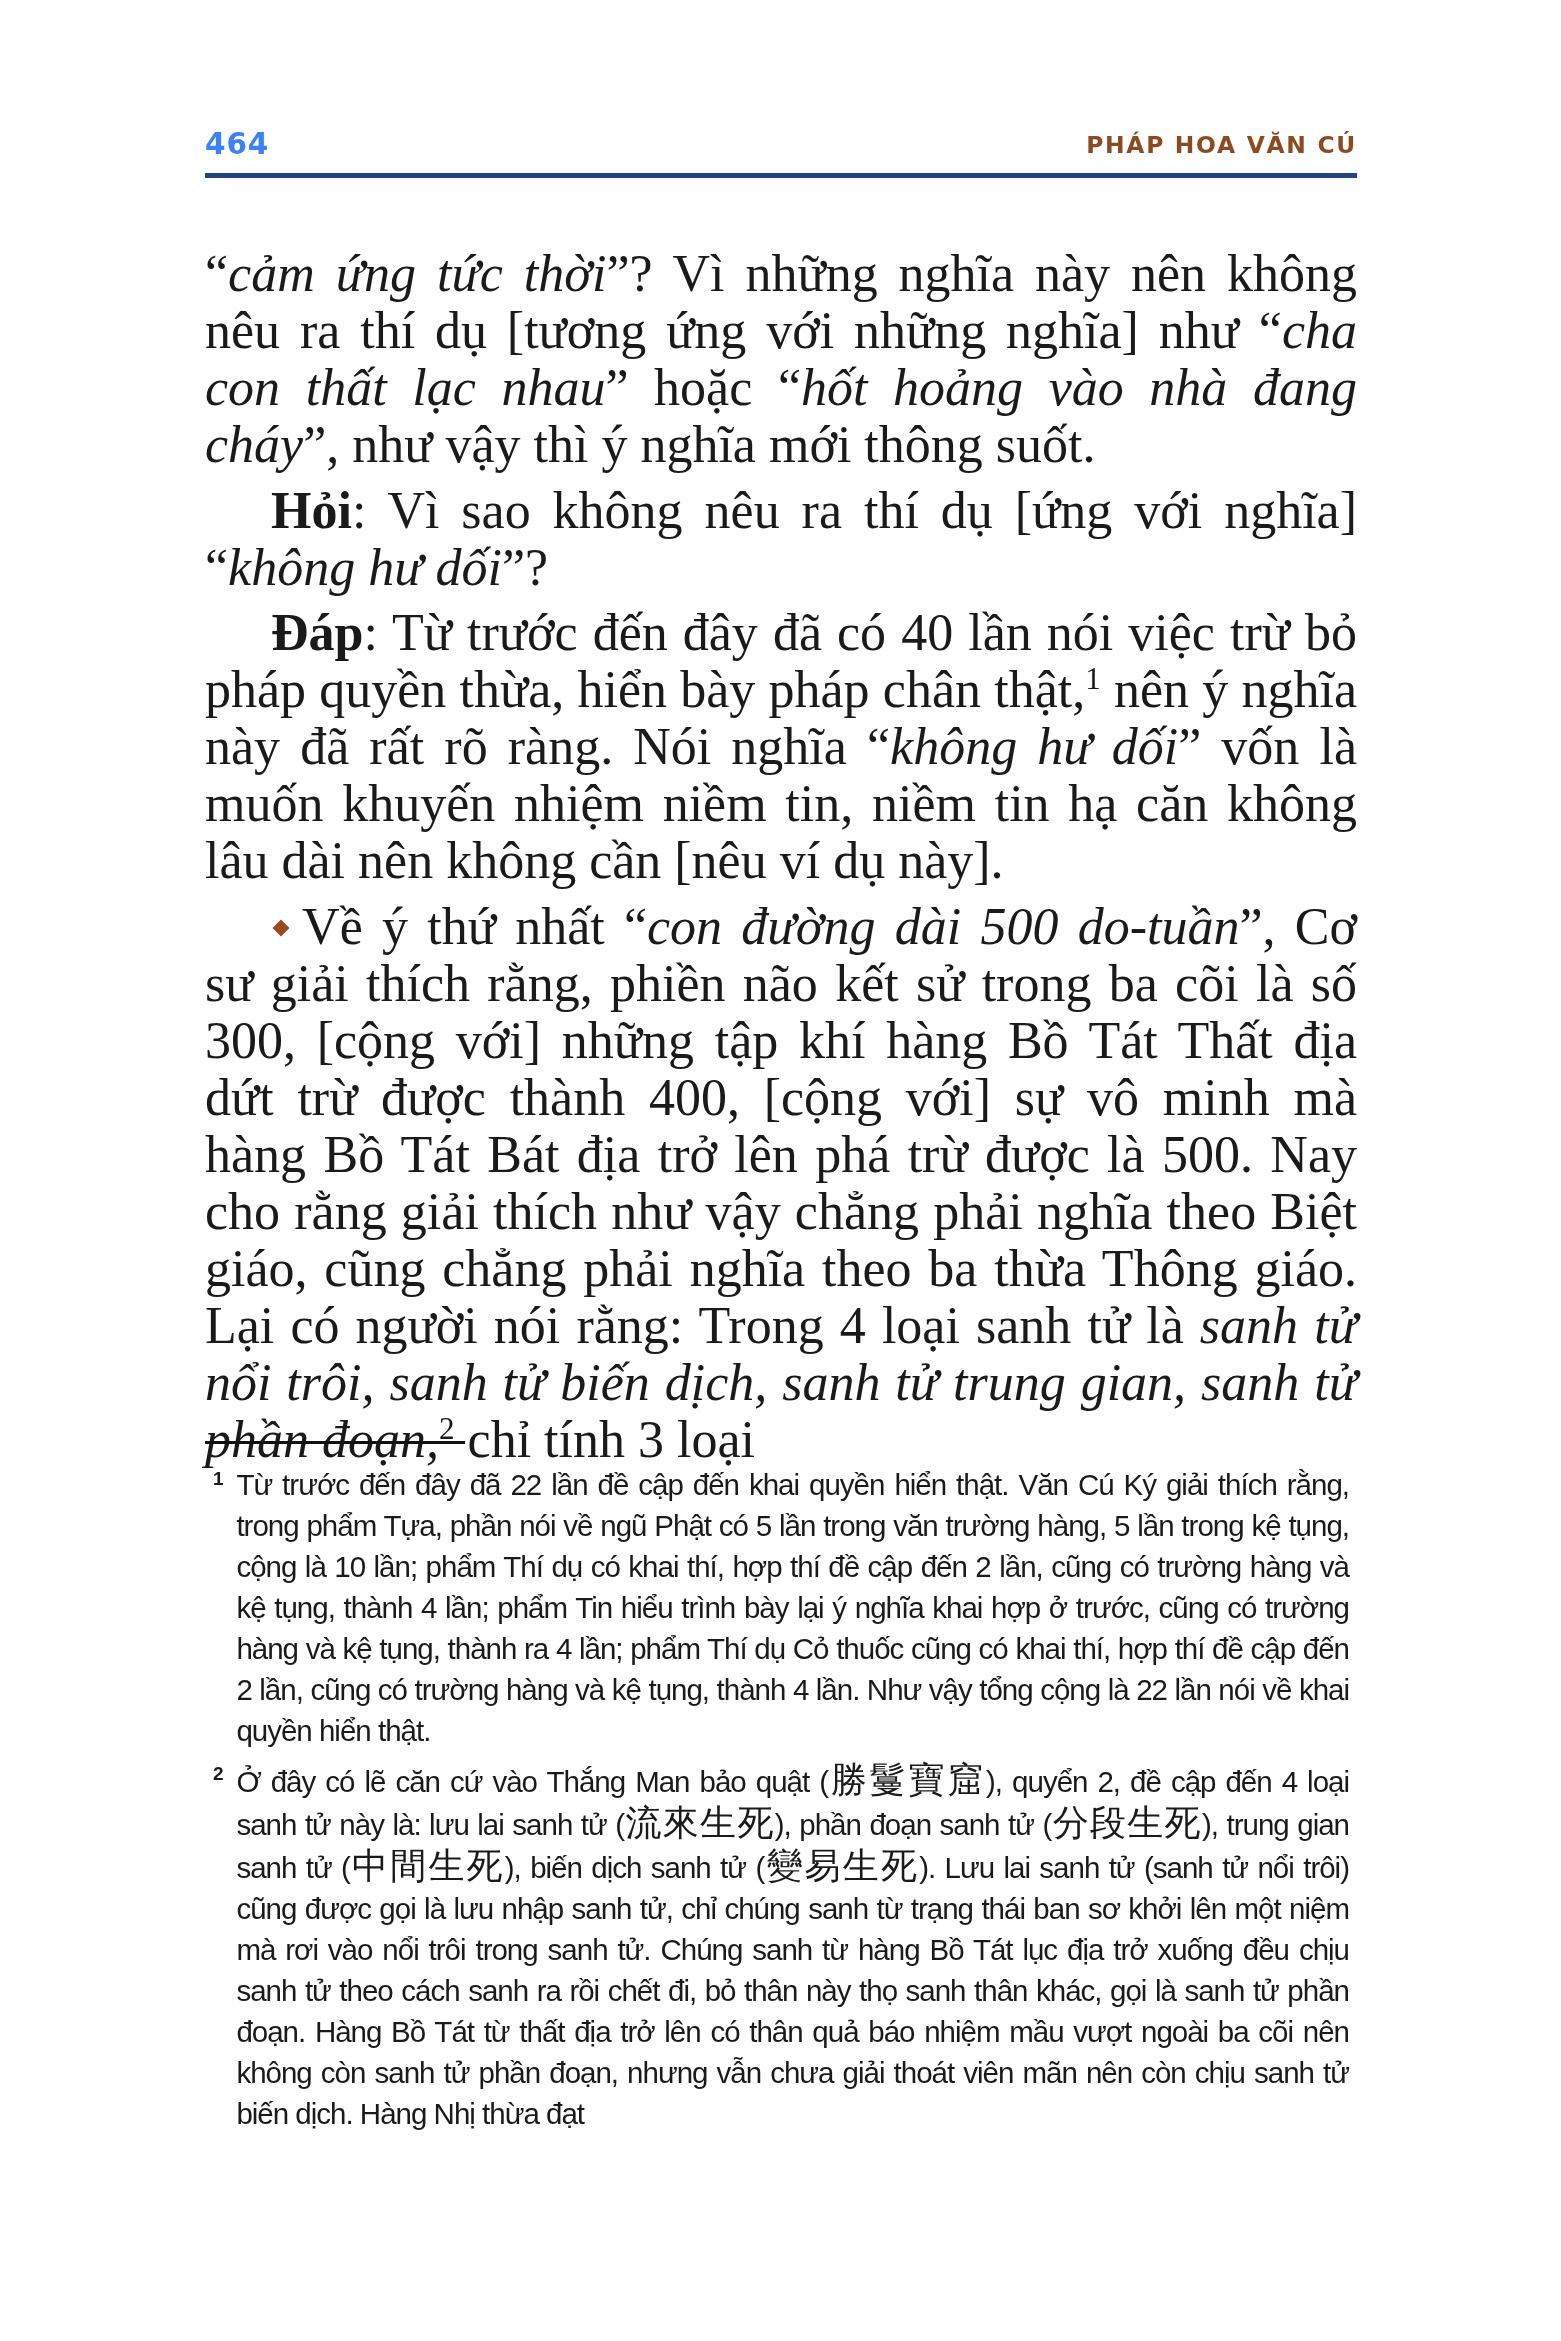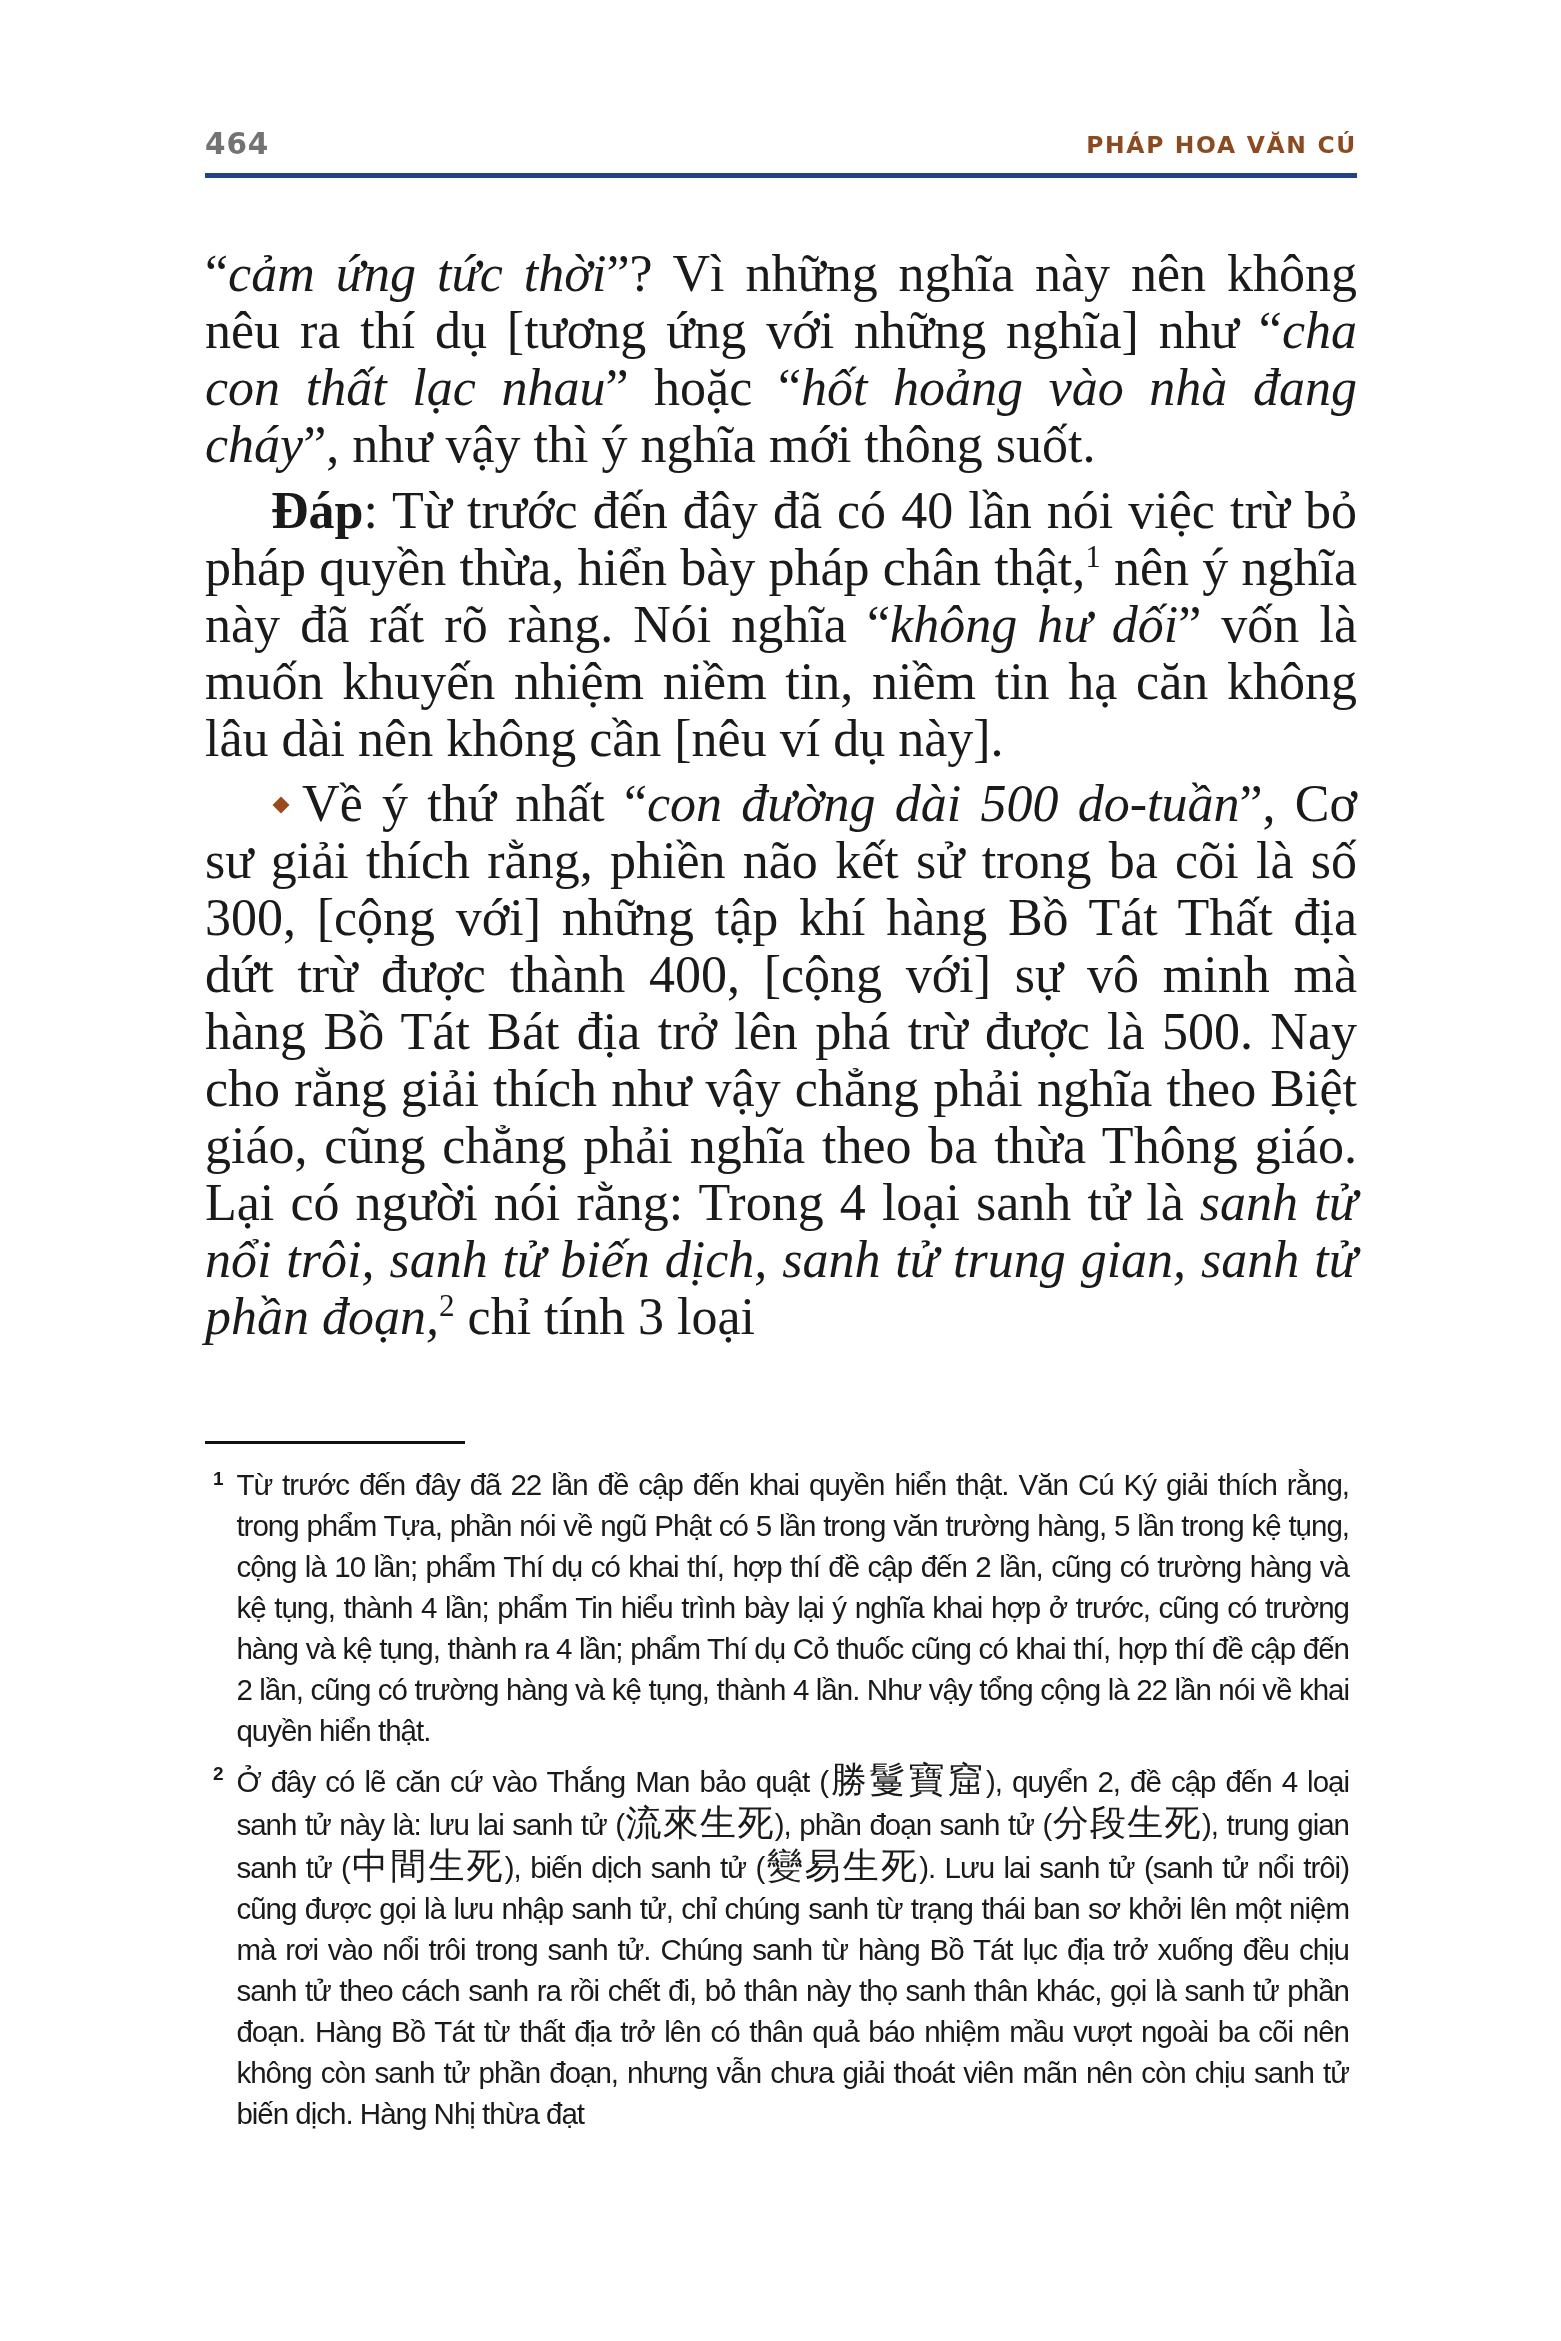--- a/index.html
+++ b/index.html
@@ -1,19 +1,19 @@
 <!DOCTYPE html>
 <html style="font-size:14px"><head>
 <meta charset="utf-8">
 <style>
   html, body { margin: 0; padding: 0; background: #ffffff; }
   body { width: 1561px; height: 2342px; position: relative; overflow: hidden; color: #1a1a1a; }
   .page { position: absolute; left: 205px; top: 0; width: 1152px; }
   .header { position: absolute; left: 0; top: 127px; width: 1152px; height: 38px; }
-  .page-num { position: absolute; left: 0; top: 0; font-family: "DejaVu Sans", sans-serif; font-weight: bold; font-size: 29.5px; color: #737373; letter-spacing: 0.9px; }
+  .page-num { position: absolute; left: 0; top: 0; font-family: "DejaVu Sans", sans-serif; font-weight: bold; font-size: 29.5px; color: #3b82f6; letter-spacing: 0.9px; }
   .running-title { position: absolute; right: 0; top: 3.5px; font-family: "DejaVu Sans", sans-serif; font-weight: bold; font-size: 23.4px; color: #8b4a1f; letter-spacing: 1.7px; }
   .header-rule { position: absolute; left: 0; top: 173px; width: 1152px; height: 5.2px; background: #22428a; }
 
   .body { position: absolute; left: 0; top: 245px; width: 1152px; font-family: "Liberation Serif", serif; font-size: 52px; line-height: 57px; text-align: justify; text-align-last: auto; }
   .body p { margin: 0 0 8.7px 0; }
   .body p.indent { text-indent: 66px; }
   .body em { font-style: italic; }
   .body b { font-weight: bold; }
   .bullet { display: inline-block; width: 12px; height: 12px; background: #9a4a1e; transform: rotate(45deg); margin: 0 15.6px 8.7px 3.5px; vertical-align: middle; }
   sup { font-size: 0.6em; line-height: 0; vertical-align: super; }
@@ -31,20 +31,21 @@
 
   <div class="header">
     <span class="page-num">464</span>
     <span class="running-title">PHÁP HOA VĂN CÚ</span>
   </div>
   <div class="header-rule"></div>
 
   <div class="body">
     <p><span>“</span><em>cảm ứng tức thời</em><span>”? Vì những nghĩa này nên không nêu ra thí dụ [tương ứng với những nghĩa] như “</span><em>cha con thất lạc nhau</em><span>” hoặc “</span><em>hốt hoảng vào nhà đang cháy</em><span>”, như vậy thì ý nghĩa mới thông suốt.</span></p>
 
+    <p class="indent"><b>Hỏi</b><span>: Vì sao không nêu ra thí dụ [ứng với nghĩa] “</span><em>không hư dối</em><span>”?</span></p>
 
     <p class="indent"><b>Đáp</b><span>: Từ trước đến đây đã có 40 lần nói việc trừ bỏ pháp quyền thừa, hiển bày pháp chân thật,</span><sup>1</sup><span> nên ý nghĩa này đã rất rõ ràng. Nói nghĩa “</span><em>không hư dối</em><span>” vốn là muốn khuyến nhiệm niềm tin, niềm tin hạ căn không lâu dài nên không cần [nêu ví dụ này].</span></p>
 
     <p class="indent"><span class="bullet"></span><span>Về ý thứ nhất “</span><em>con đường dài 500 do-tuần</em><span>”, Cơ sư giải thích rằng, phiền não kết sử trong ba cõi là số 300, [cộng với] những tập khí hàng Bồ Tát Thất địa dứt trừ được thành 400, [cộng với] sự vô minh mà hàng Bồ Tát Bát địa trở lên phá trừ được là 500. Nay cho rằng giải thích như vậy chẳng phải nghĩa theo Biệt giáo, cũng chẳng phải nghĩa theo ba thừa Thông giáo. Lại có người nói rằng: Trong 4 loại sanh tử là </span><em>sanh tử nổi trôi, sanh tử biến dịch, sanh tử trung gian, sanh tử phần đoạn,</em><sup>2</sup><span> chỉ tính 3 loại</span></p>
   </div>
 
   <div class="fn-rule"></div>
 
   <div class="footnotes">
     <p><span class="fn-mark">1</span><span>Từ trước đến đây đã 22 lần đề cập đến khai quyền hiển thật. Văn Cú Ký giải thích rằng, trong phẩm Tựa, phần nói về ngũ Phật có 5 lần trong văn trường hàng, 5 lần trong kệ tụng, cộng là 10 lần; phẩm Thí dụ có khai thí, hợp thí đề cập đến 2 lần, cũng có trường hàng và kệ tụng, thành 4 lần; phẩm Tin hiểu trình bày lại ý nghĩa khai hợp ở trước, cũng có trường hàng và kệ tụng, thành ra 4 lần; phẩm Thí dụ Cỏ thuốc cũng có khai thí, hợp thí đề cập đến 2 lần, cũng có trường hàng và kệ tụng, thành 4 lần. Như vậy tổng cộng là 22 lần nói về khai quyền hiển thật.</span></p>

